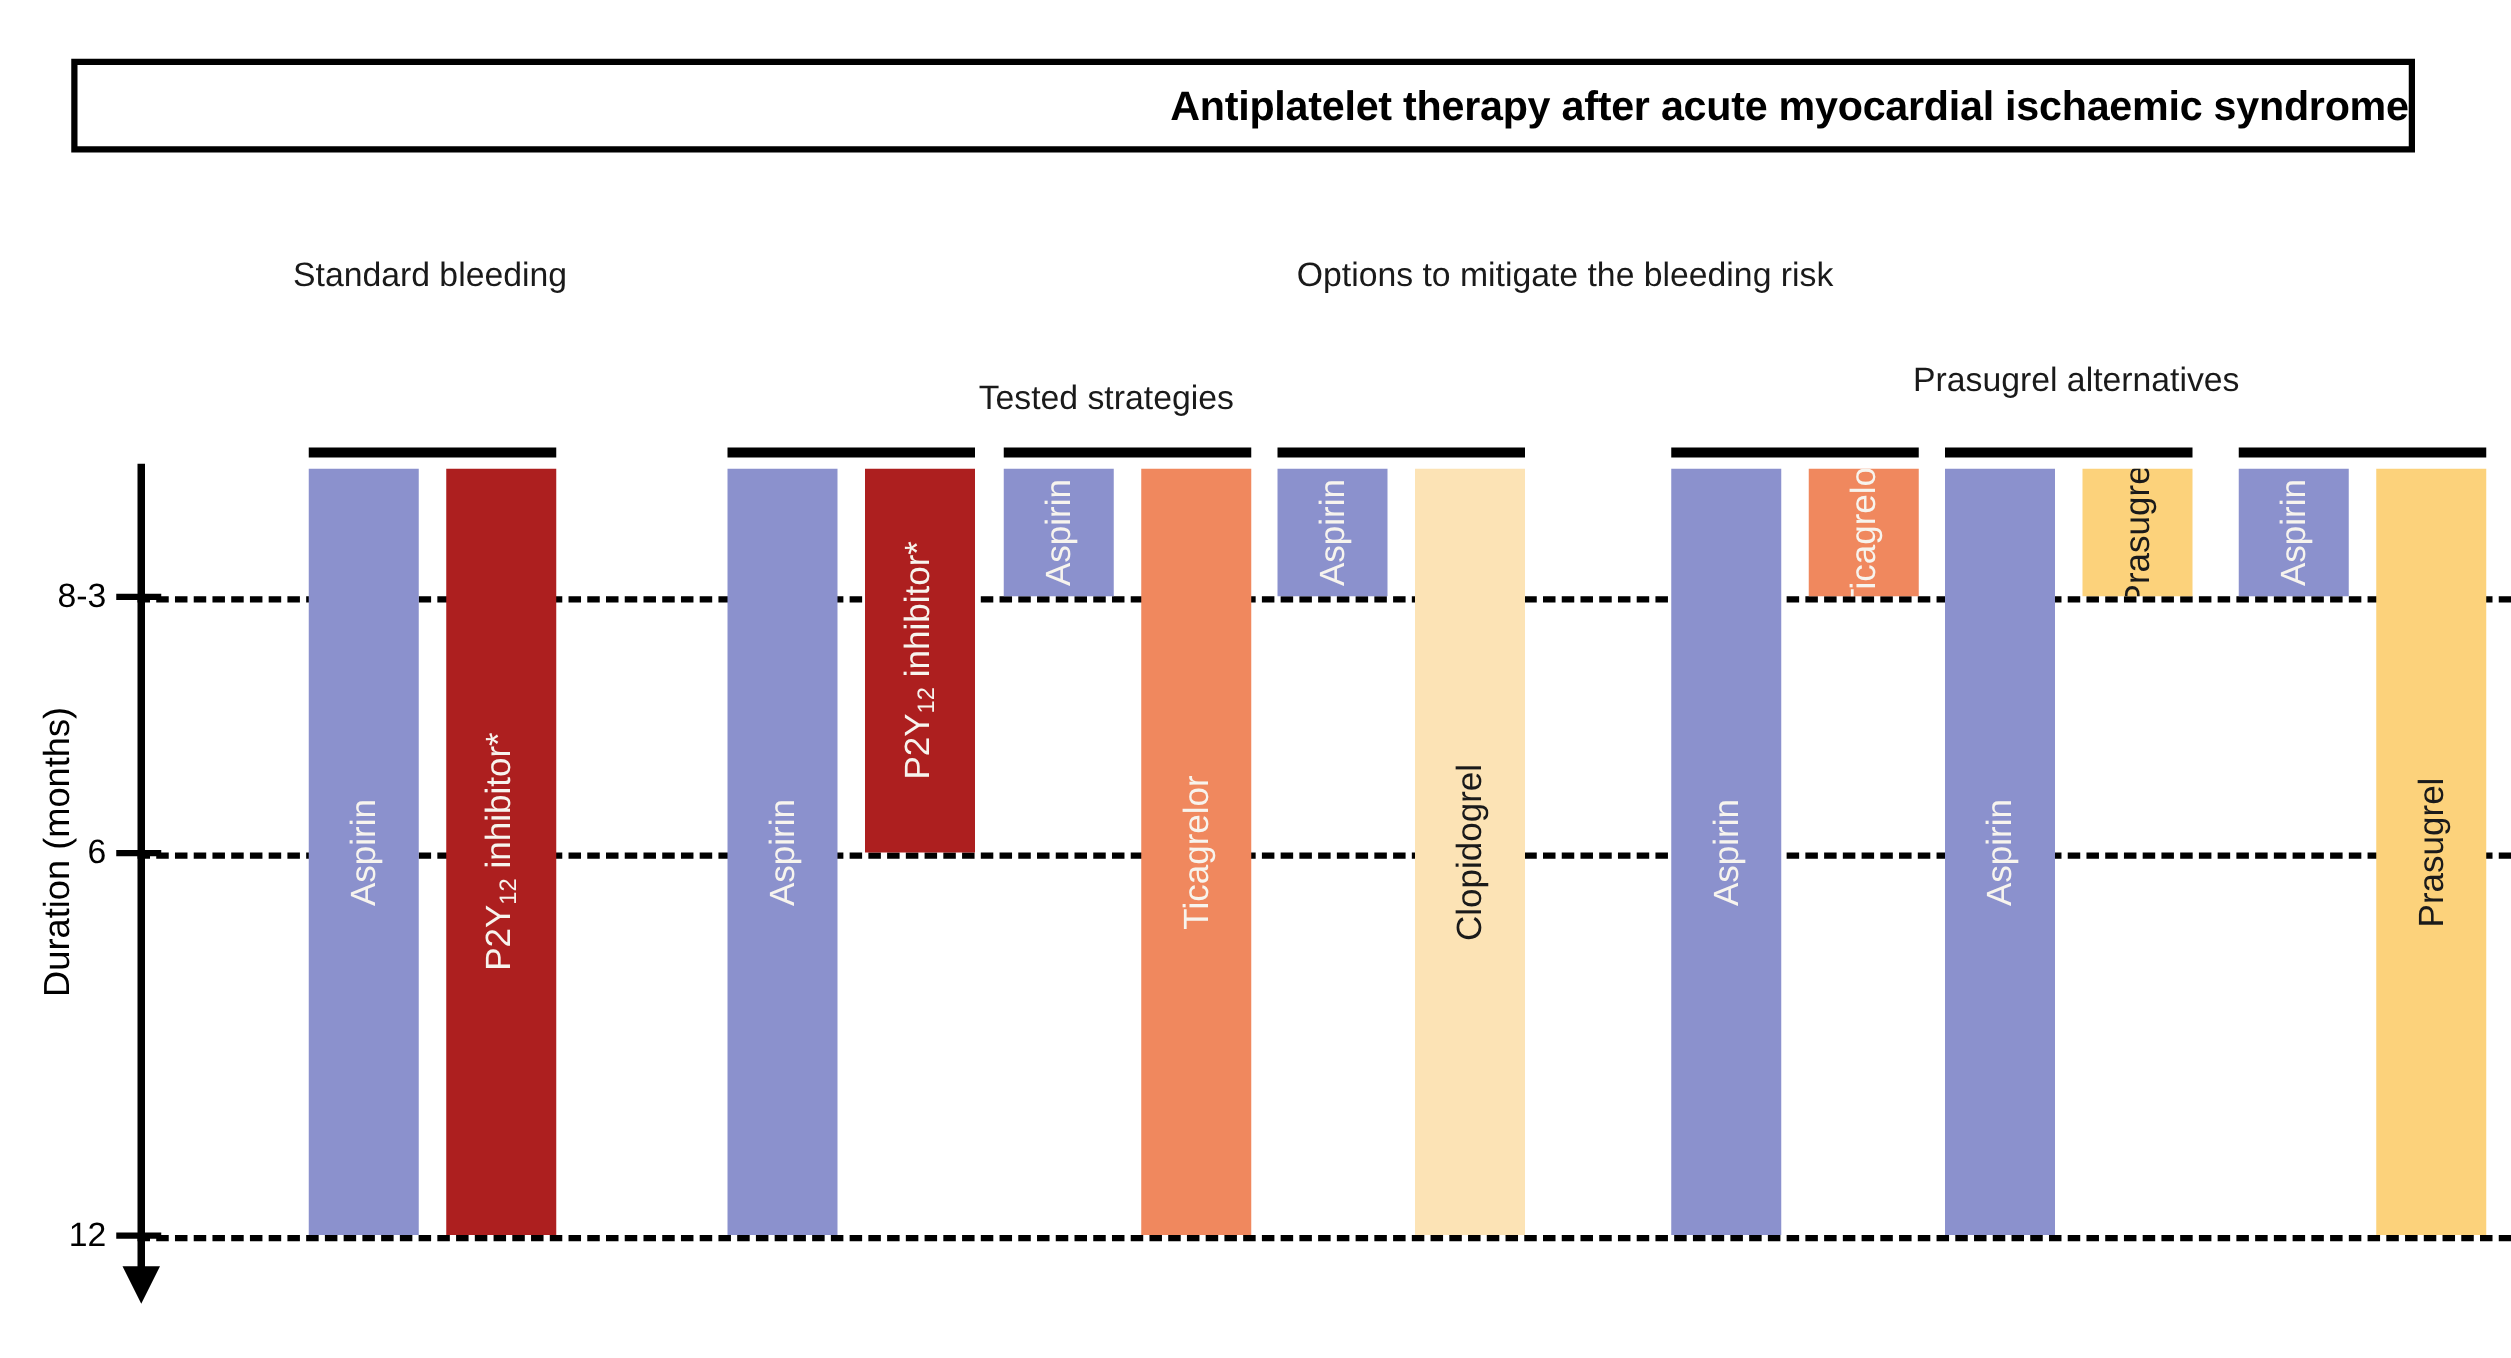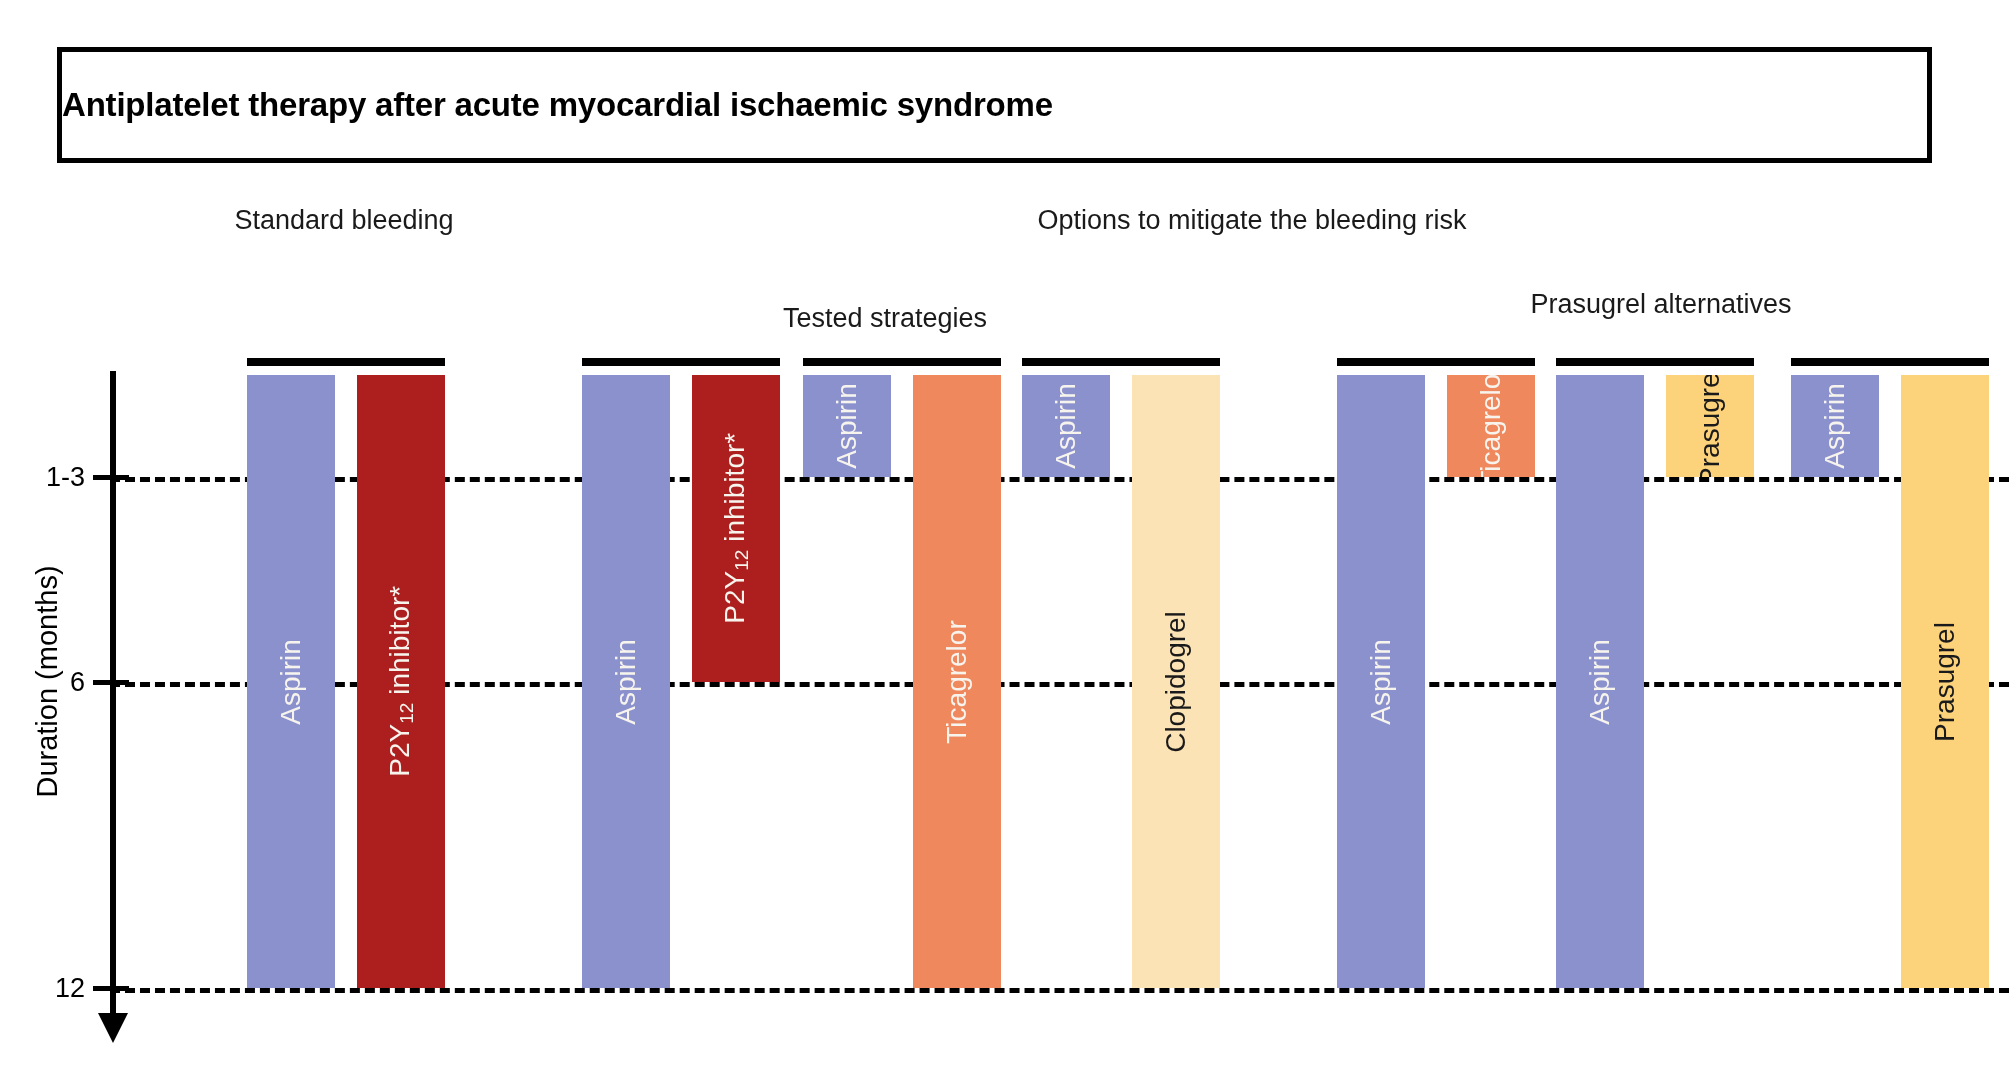--- a/index.html
+++ b/index.html
@@ -15,26 +15,26 @@
     overflow: hidden;
     position: relative;
   }
 
   
   #title-box {
     position: absolute;
     left: 57px;
     top: 47px;
     width: 1875px;
-    height: 116px;
+    height: 75px;
     border: 5px solid #000000;
     box-sizing: border-box;
     display: flex;
     align-items: center;
-    justify-content: flex-start;
+    justify-content: flex-end;
   }
   #title-text {
     font-size: 33px;
     font-weight: bold;
     letter-spacing: -0.2px;
     color: #000000;
     white-space: nowrap;
   }
 
   
@@ -168,21 +168,21 @@
 <div class="section-heading" id="heading-tested">Tested strategies</div>
 <div class="section-heading" id="heading-untested">Prasugrel alternatives</div>
 
 <div id="plot">
   <div id="y-axis-line"></div>
   <div id="y-axis-arrow"></div>
   <div id="y-axis-title">Duration (months)</div>
   <div id="gridlines">
       <div class="gridline" style="top: 477.167px;"></div>
       <div class="tick-mark" style="top: 475.167px;"></div>
-      <div class="tick-label" style="top: 477.167px; left: 20px; width: 65px;">1-3</div>
+      <div class="tick-label" style="top: 477.167px; left: 20px; width: 65px;">8-3</div>
       <div class="gridline" style="top: 681.5px;"></div>
       <div class="tick-mark" style="top: 679.5px;"></div>
       <div class="tick-label" style="top: 681.5px; left: 20px; width: 65px;">6</div>
       <div class="gridline" style="top: 988px;"></div>
       <div class="tick-mark" style="top: 986px;"></div>
       <div class="tick-label" style="top: 988px; left: 20px; width: 65px;">12</div>
     </div>
   <div id="groups">
       <div class="group" style="left: 247px; width: 198px;">
         <div class="group-bracket" style="left: 0px; width: 198px;"></div>

